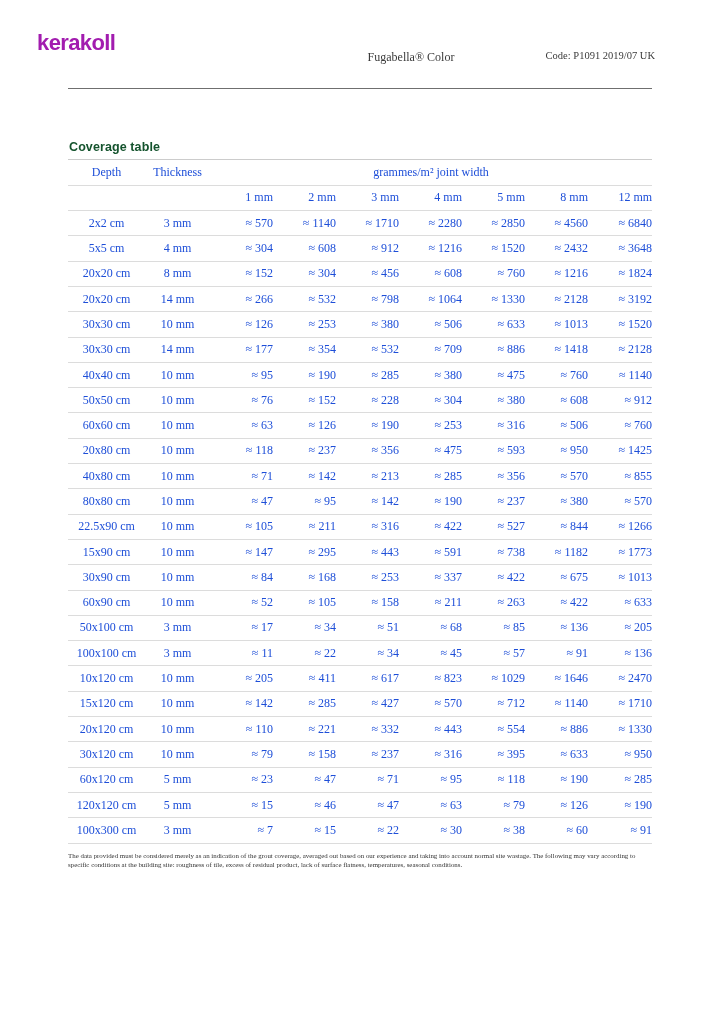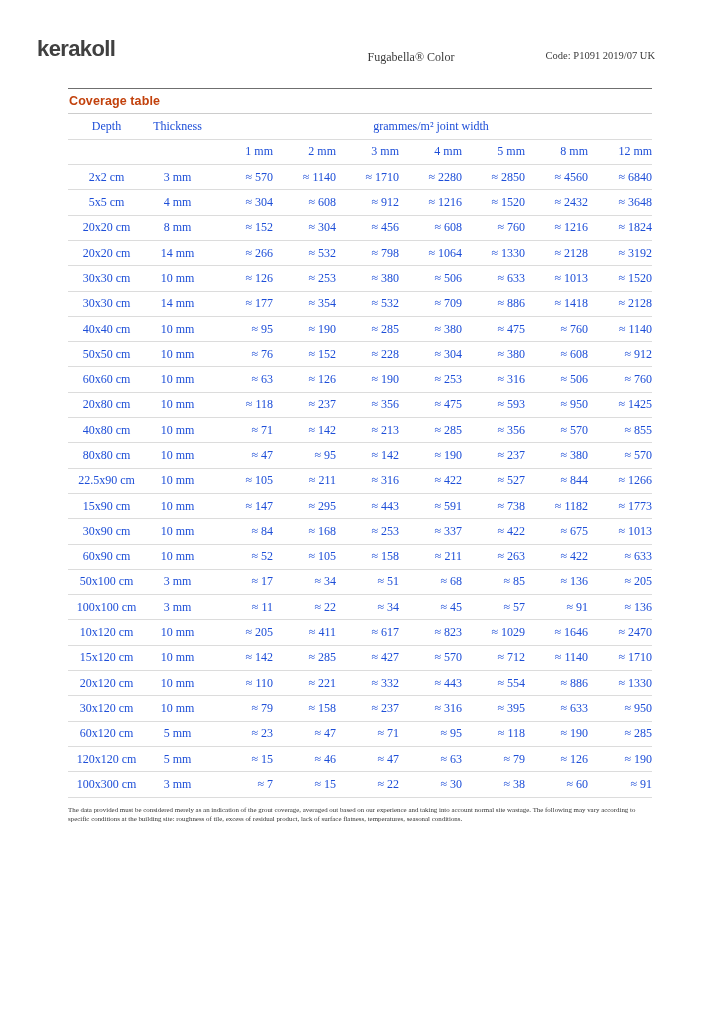--- a/index.html
+++ b/index.html
@@ -9,26 +9,26 @@
     width: 720px;
     height: 1018px;
     background: #ffffff;
     overflow: hidden;
   }
 
   
   .logo {
     position: absolute;
     left: 37px;
-    top: 36px;
+    top: 30px;
     font-family: "Liberation Sans", sans-serif;
     font-weight: bold;
     font-size: 22px;
     letter-spacing: -0.6px;
-    color: #404040;
+    color: #a21caf;
   }
   .product-name {
     position: absolute;
     left: 411px;
     top: 50px;
     transform: translateX(-50%);
     font-size: 12px;
     color: #3a3a3a;
     white-space: nowrap;
   }
@@ -46,24 +46,25 @@
     position: absolute;
     left: 68px;
     top: 88px;
     width: 584px;
   }
   .rule-top { border-top: 1.5px solid #6f6f6f; }
   .section-title {
     font-family: "Liberation Sans", sans-serif;
     font-weight: bold;
     font-size: 12.5px;
-    color: #c2410c;
+    color: #14532d;
     padding: 5px 0 5px 1px;
     border-bottom: 1px solid #cccccc;
     letter-spacing: 0.1px;
+    margin-top: 46px;
   }
 
   
   table.coverage {
     border-collapse: collapse;
     table-layout: fixed;
     width: 584px;
     font-family: "Liberation Serif", serif;
     font-size: 12px;
     color: #1d4ed8;

